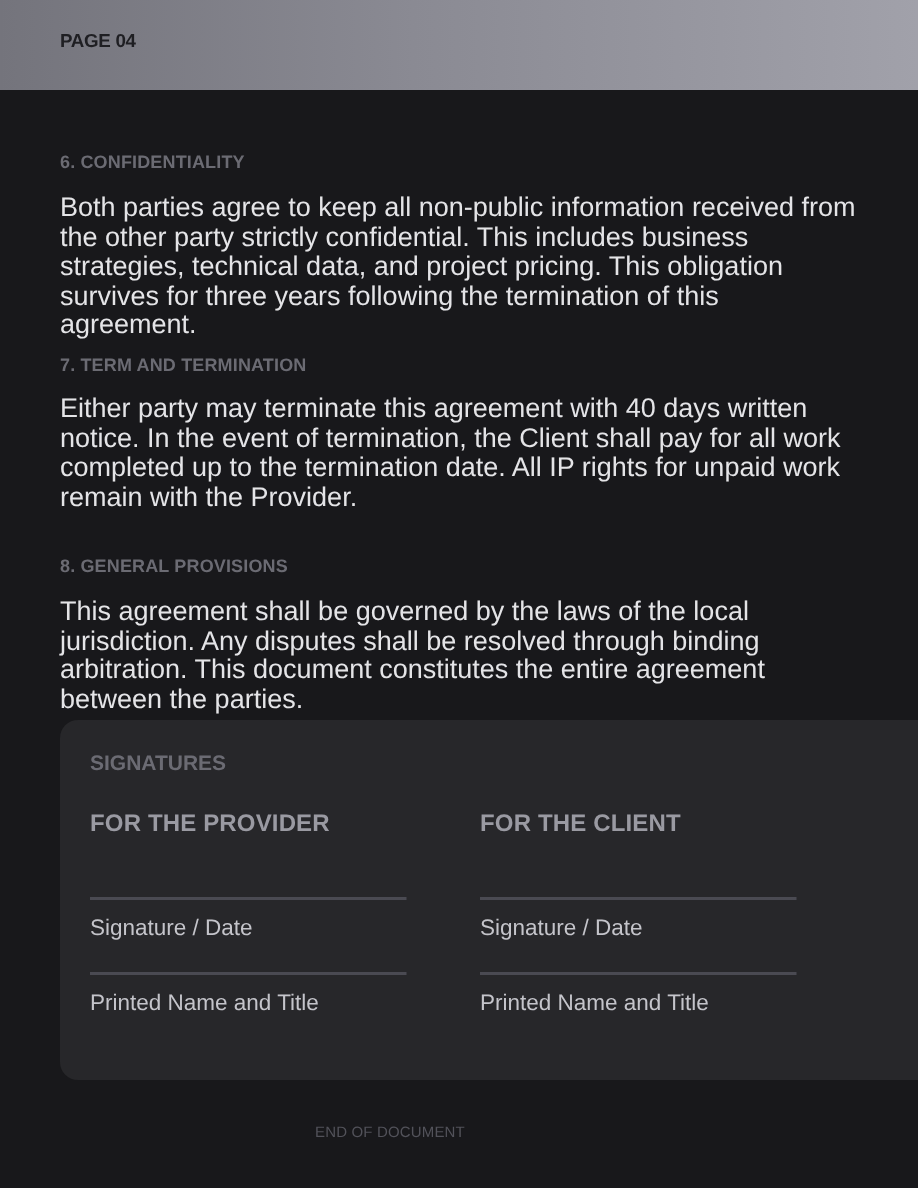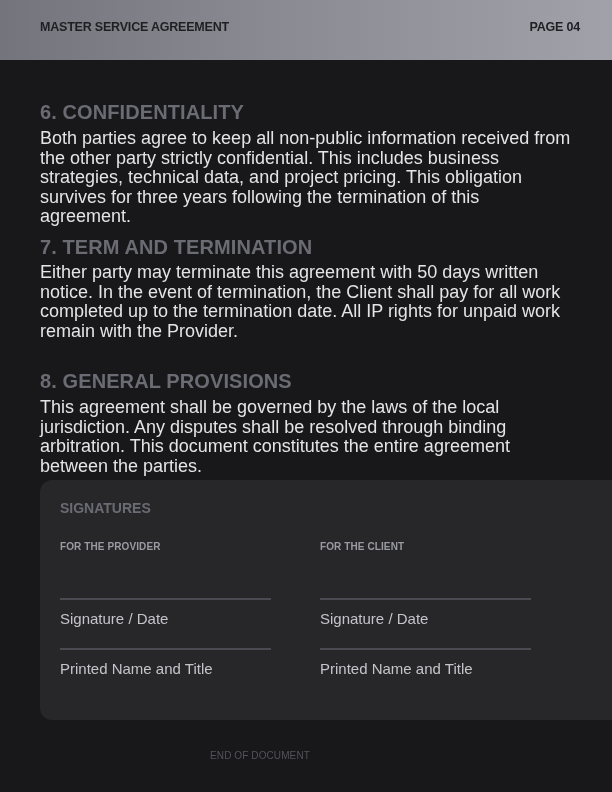--- a/index.html
+++ b/index.html
@@ -12,67 +12,66 @@
     display: flex; align-items: center; justify-content: space-between;
     padding: 0 32px 0 40px;
   }
   .header .title, .header .page {
     font-family: "Liberation Sans", sans-serif; font-weight: 700; font-size: 12.5px;
     color: #1f1f23; letter-spacing: -0.2px; margin-top: -6px;
   }
 
   .section-heading {
     position: absolute; left: 40px;
-    font-weight: 700; font-size: 20px; color: #6b6b73; letter-spacing: 0.1px;
+    font-weight: 700; font-size: 12px; color: #6b6b73; letter-spacing: 0.1px;
   }
   .section-body {
     position: absolute; left: 40px; width: 532px;
     font-size: 18px; line-height: 19.5px; color: #e4e4e7;
   }
 
   .sig-card {
     position: absolute; left: 40px; top: 480px; width: 584px; height: 240px;
     background: #27272a; border-radius: 12px;
   }
   .sig-title {
     position: absolute; left: 20px; top: 20px;
     font-weight: 700; font-size: 14px; color: #6b6b73;
   }
   .sig-col { position: absolute; top: 0; width: 210px; height: 240px; }
   .sig-col.left { left: 20px; }
   .sig-col.right { left: 280px; text-align: right; }
   .party-label {
     position: absolute; left: 0; top: 61px;
-    font-weight: 700; font-size: 10px; color: #9a9aa2; letter-spacing: 0.1px;
+    font-weight: 700; font-size: 16px; color: #9a9aa2; letter-spacing: 0.1px;
   }
   .sig-line {
     position: absolute; left: 0; width: 211px; height: 2px; background: #4a4a52;
   }
   .sig-caption {
     position: absolute; left: 0; font-size: 15px; color: #c4c4ca;
   }
 
   .end-note {
     position: absolute; left: 0; width: 520px; top: 750px; text-align: center;
     font-size: 10px; color: #52525a; letter-spacing: 0.1px;
   }
 </style>
 </head>
 <body>
 
 <div class="header">
-  <div class="title">MASTER SERVICE AGREEMENT</div>
   <div class="page">PAGE 04</div>
 </div>
 
 <div class="section-heading" style="top:101px;">6. CONFIDENTIALITY</div>
 <div class="section-body" style="top:129px;">Both parties agree to keep all non-public information received from the other party strictly confidential. This includes business strategies, technical data, and project pricing. This obligation survives for three years following the termination of this agreement.</div>
 
 <div class="section-heading" style="top:236px;">7. TERM AND TERMINATION</div>
-<div class="section-body" style="top:263px;">Either party may terminate this agreement with 50 days written notice. In the event of termination, the Client shall pay for all work completed up to the termination date. All IP rights for unpaid work remain with the Provider.</div>
+<div class="section-body" style="top:263px;">Either party may terminate this agreement with 40 days written notice. In the event of termination, the Client shall pay for all work completed up to the termination date. All IP rights for unpaid work remain with the Provider.</div>
 
 <div class="section-heading" style="top:370px;">8. GENERAL PROVISIONS</div>
 <div class="section-body" style="top:398px;">This agreement shall be governed by the laws of the local jurisdiction. Any disputes shall be resolved through binding arbitration. This document constitutes the entire agreement between the parties.</div>
 
 <div class="sig-card">
   <div class="sig-title">SIGNATURES</div>
 
   <div class="sig-col left">
     <div class="party-label">FOR THE PROVIDER</div>
     <div class="sig-line" style="top:118px;"></div>

